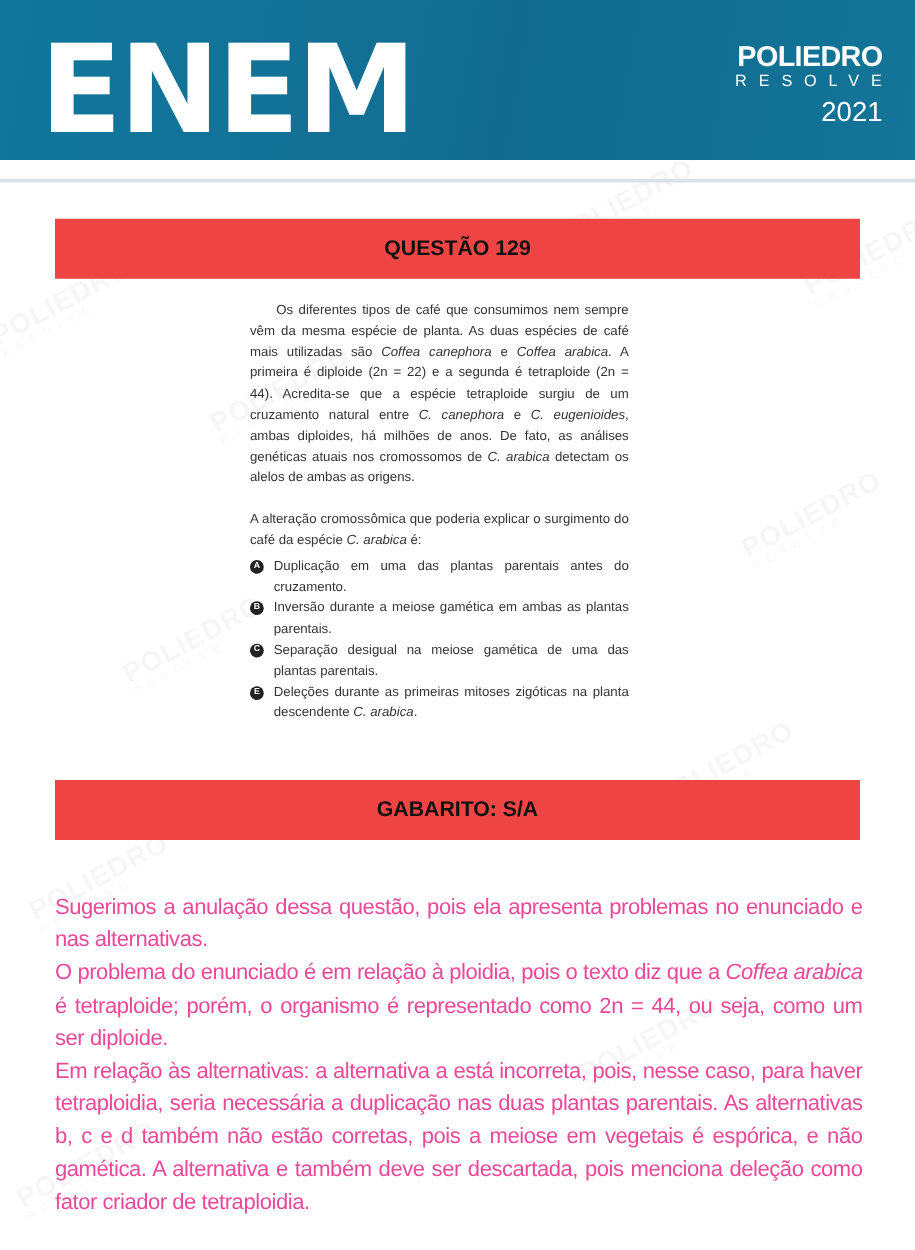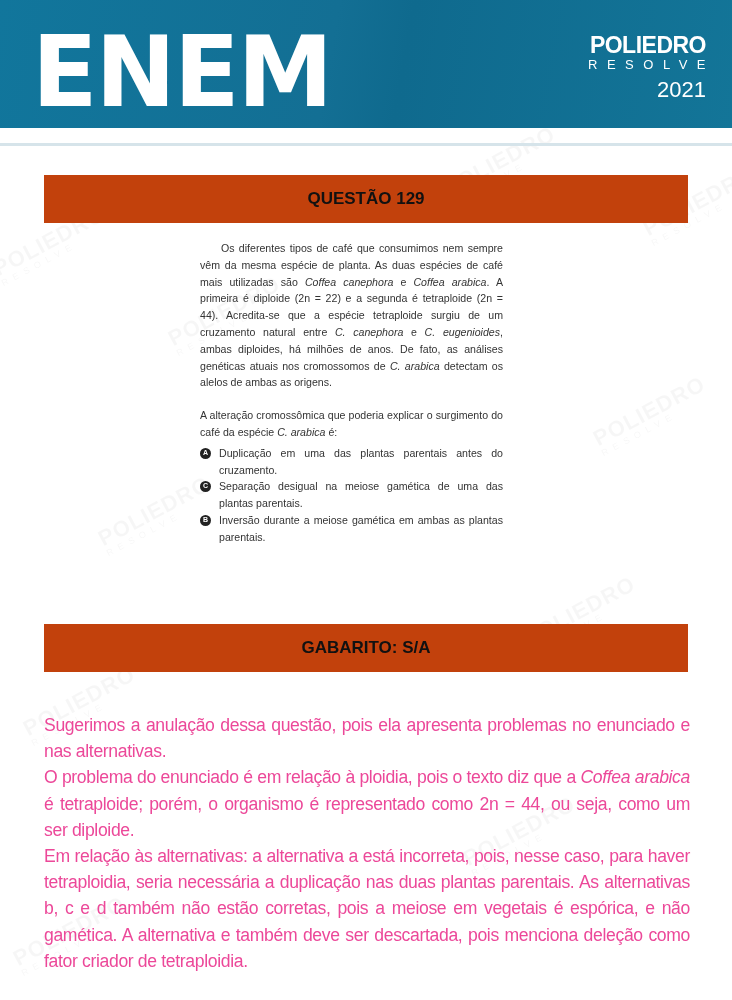--- a/index.html
+++ b/index.html
@@ -14,21 +14,21 @@
     .header { position: absolute; left: 0; top: 0; width: 732px; height: 128px;
               background: linear-gradient(100deg, #11769c 0%, #136f94 45%, #0f6a8e 55%, #137598 100%); }
     .header-bottom { position: absolute; left: 0; top: 143px; width: 732px; height: 3px; background: #d6e4ea; }
     .enem-logo { position: absolute; left: 32px; top: 24px; font-family: "DejaVu Sans", sans-serif; font-weight: bold;
                  font-size: 96px; letter-spacing: -2px; color: #ffffff; line-height: 1; transform: scaleY(1.02); }
     .brand { position: absolute; right: 26px; top: 34px; text-align: right; color: #ffffff; }
     .brand-name { font-family: "Liberation Sans", sans-serif; font-weight: bold; font-size: 23px; letter-spacing: -0.5px; line-height: 1; }
     .brand-sub { font-family: "Liberation Sans", sans-serif; font-size: 13px; letter-spacing: 9.5px; margin-right: -9px; line-height: 1.2; }
     .brand-year { font-family: "Liberation Sans", sans-serif; font-size: 22px; margin-top: 6px; line-height: 1; }
 
-    .bar { position: absolute; left: 44px; width: 644px; height: 48px; background: #c2410c;
+    .bar { position: absolute; left: 44px; width: 644px; height: 48px; background: #ef4444;
            display: flex; align-items: center; justify-content: center; }
     .bar span { font-family: "Liberation Sans", sans-serif; font-weight: bold; font-size: 17px; color: #111; }
     .bar-question { top: 175px; }
     .bar-answer { top: 624px; }
 
     .question { position: absolute; left: 200px; top: 240px; width: 303px; font-family: "Liberation Sans", sans-serif;
                 font-size: 10.6px; line-height: 16.8px; color: #333; text-align: justify; }
     .question p { margin: 0; }
     .question .p1 { text-indent: 21px; }
     .question .p2 { margin-top: 16px; }
@@ -76,26 +76,30 @@
 
 <div class="question">
   <p class="p1"><span>Os diferentes tipos de café que consumimos nem sempre vêm da mesma espécie de planta. As duas espécies de café mais utilizadas são </span><i>Coffea canephora</i><span> e </span><i>Coffea arabica</i><span>. A primeira é diploide (2n = 22) e a segunda é tetraploide (2n = 44). Acredita-se que a espécie tetraploide surgiu de um cruzamento natural entre </span><i>C. canephora</i><span> e </span><i>C. eugenioides</i><span>, ambas diploides, há milhões de anos. De fato, as análises genéticas atuais nos cromossomos de </span><i>C. arabica</i><span> detectam os alelos de ambas as origens.</span></p>
   <p class="p2"><span>A alteração cromossômica que poderia explicar o surgimento do café da espécie </span><i>C. arabica</i><span> é:</span></p>
   <div class="alts">
     <div class="alt">
       <span class="alt-badge">A</span>
       <span class="alt-text">Duplicação em uma das plantas parentais antes do cruzamento.</span>
     </div>
     <div class="alt">
+      <span class="alt-badge">B</span>
+      <span class="alt-text">Inversão durante a meiose gamética em ambas as plantas parentais.</span>
+    </div>
+    <div class="alt">
       <span class="alt-badge">C</span>
       <span class="alt-text">Separação desigual na meiose gamética de uma das plantas parentais.</span>
     </div>
     <div class="alt">
-      <span class="alt-badge">B</span>
-      <span class="alt-text">Inversão durante a meiose gamética em ambas as plantas parentais.</span>
+      <span class="alt-badge">E</span>
+      <span class="alt-text"><span>Deleções durante as primeiras mitoses zigóticas na planta descendente </span><i>C. arabica</i><span>.</span></span>
     </div>
   </div>
 </div>
 
 <div class="bar bar-answer">
   <span>GABARITO: S/A</span>
 </div>
 
 <div class="answer">
   <p>Sugerimos a anulação dessa questão, pois ela apresenta problemas no enunciado e nas alternativas.</p>

